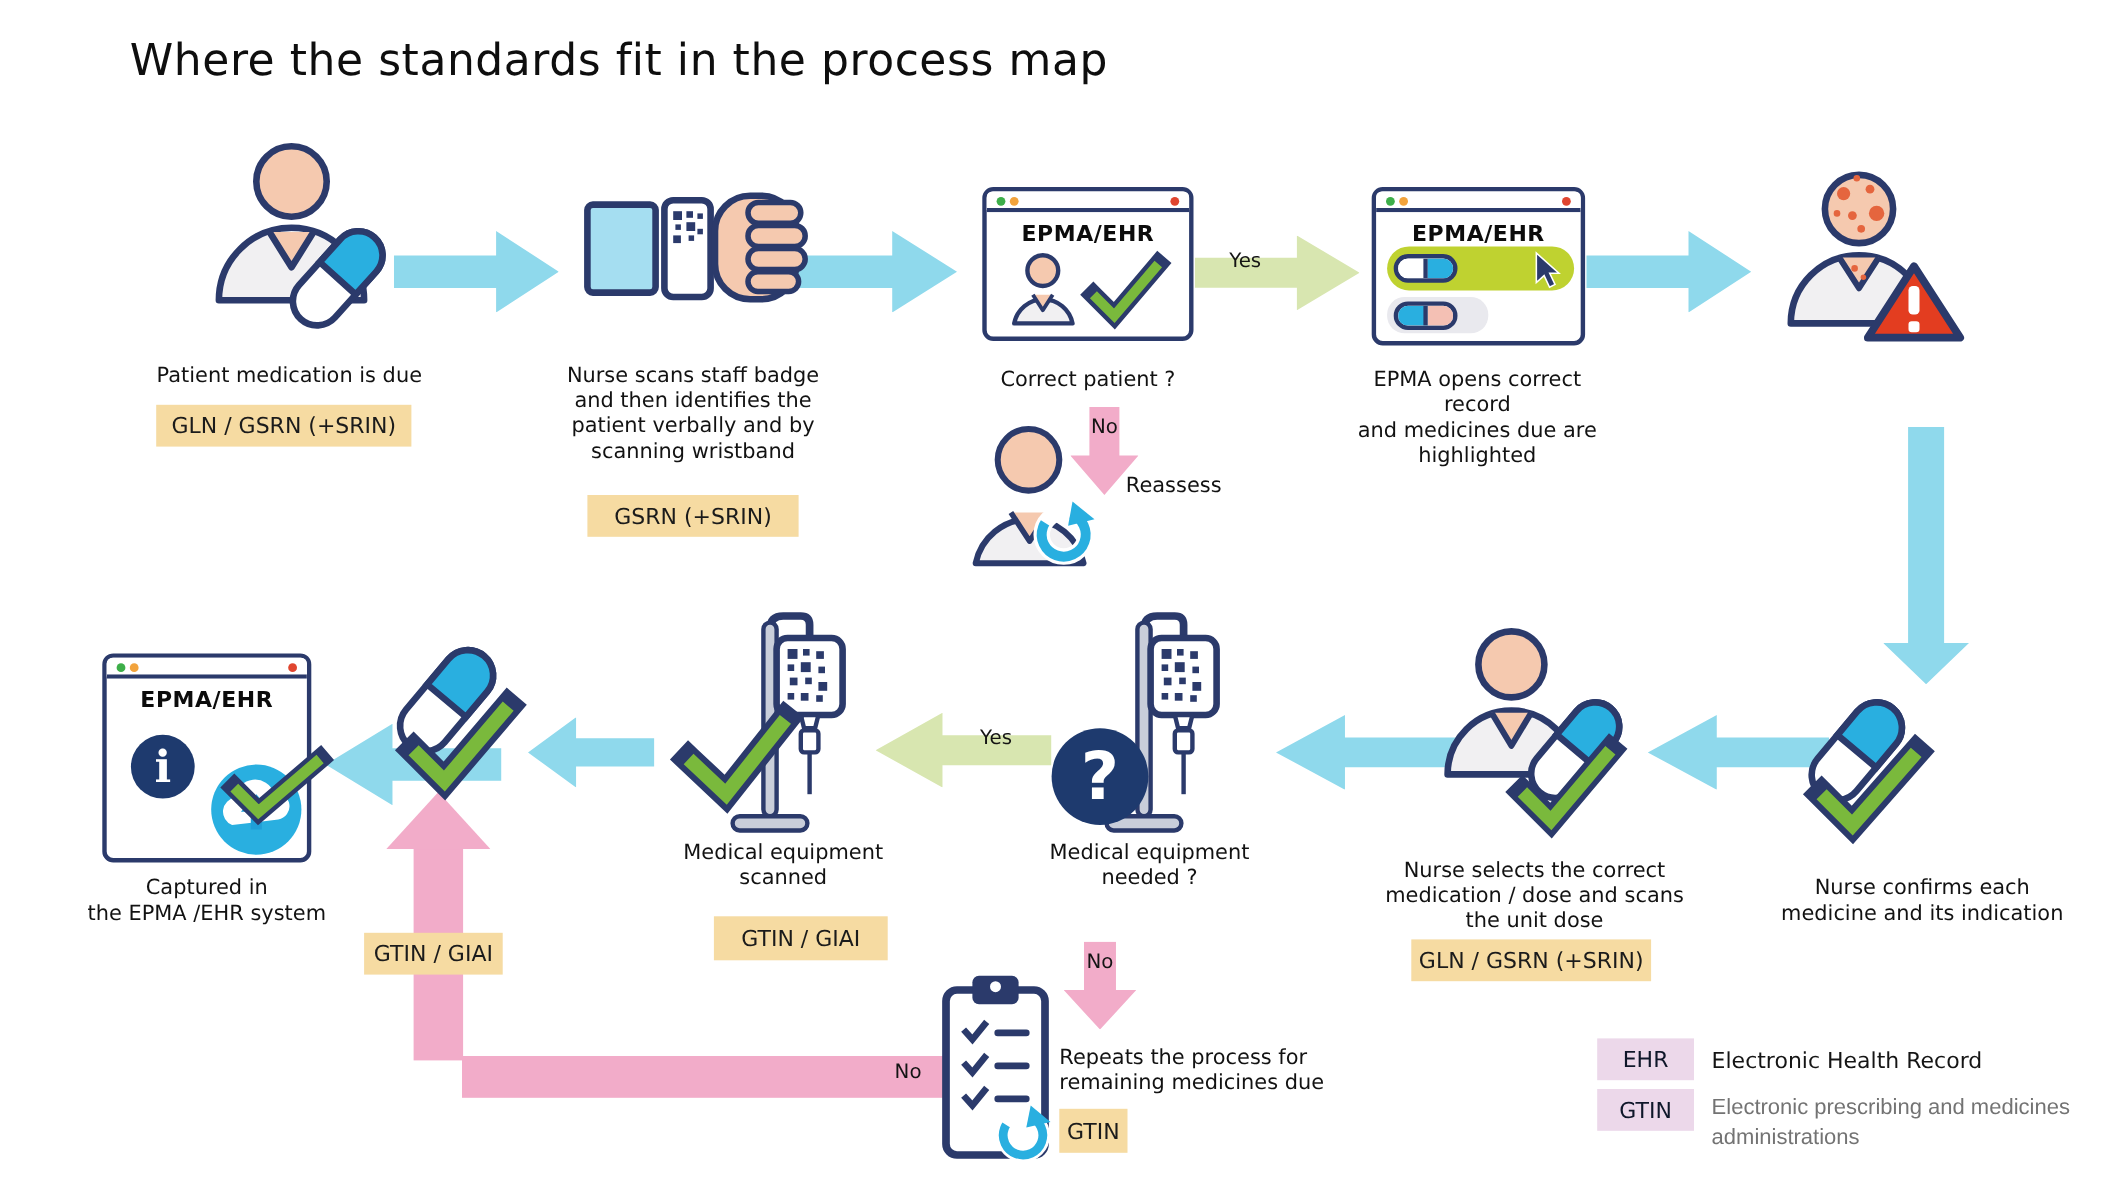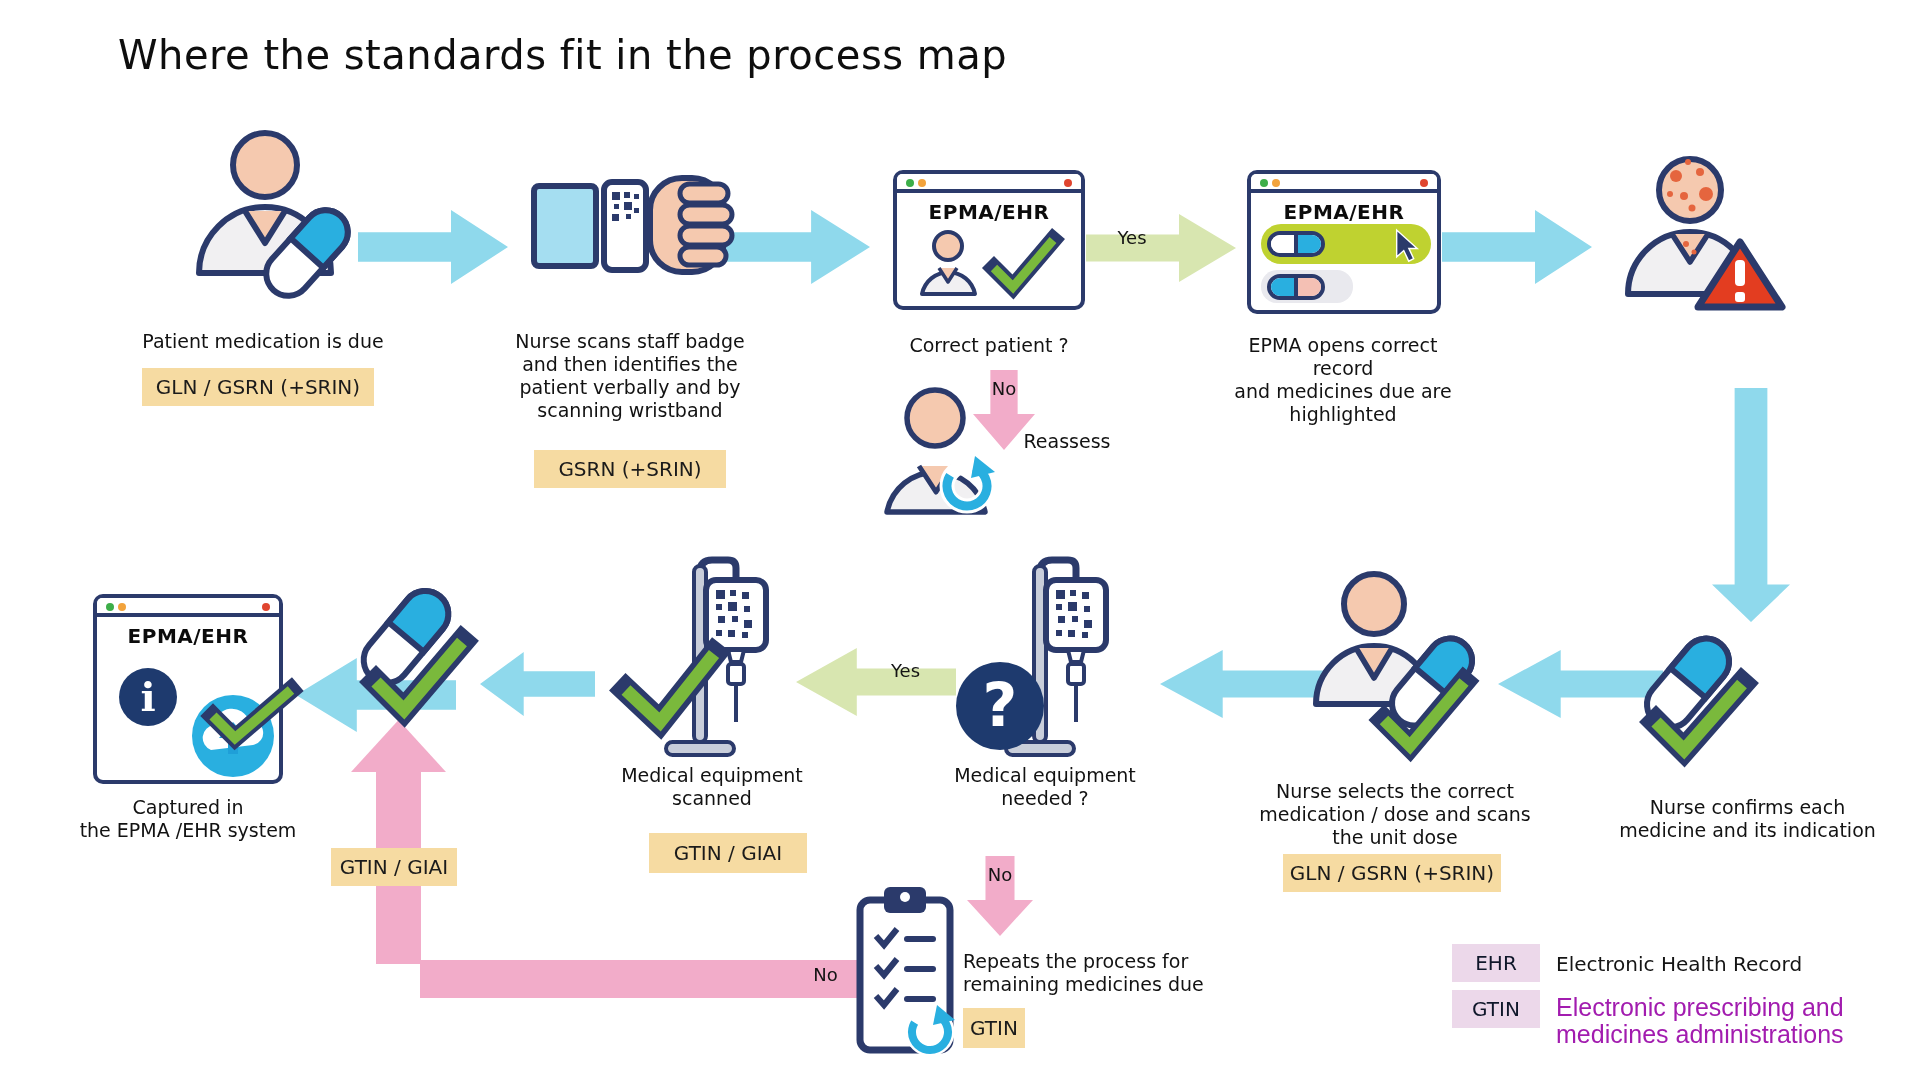--- a/index.html
+++ b/index.html
@@ -33,21 +33,21 @@
   .dot.o{left:21px;background:#F2A33C}
   .dot.r{right:9px;background:#E0452F}
   .win-title{text-align:center;font-weight:bold;font-size:20px;margin-top:7px;letter-spacing:.5px;color:#0c0c0c}
   .limebar{position:absolute;left:10px;top:50px;width:170px;height:40px;border-radius:20px;background:var(--lime)}
   .graybar{position:absolute;left:10px;top:96px;width:92px;height:33px;border-radius:16px;background:#E9E9EE}
   .hpill{position:absolute;width:58px;height:26px;border:4px solid var(--navy);border-radius:15px;display:flex;overflow:hidden;background:#fff}
   .hpill .half{flex:1}
   .hpill .half.first{border-right:4px solid var(--navy)}
   .legend-badge{position:absolute;width:88px;height:38px;background:var(--lilac);display:flex;align-items:center;justify-content:center;font-size:20px;color:#0f172a;z-index:3}
   .legend-text{position:absolute;font-size:20px;color:#151515;z-index:3}
-  .legend-desc{position:absolute;font-size:25px;line-height:27px;color:#a21caf;z-index:3;width:330px;font-family:"Liberation Sans",sans-serif}
+  .legend-desc{position:absolute;font-size:20px;line-height:27px;color:#737373;z-index:3;width:330px;font-family:"Liberation Sans",sans-serif}
   svg{overflow:visible}
 </style>
 </head>
 <body>
 
 <div class="canvas">
 
   <div class="title">Where the standards fit in the process map</div>
 
   <div class="pl" style="left:420px;top:960px;width:438px;height:38px"></div>

